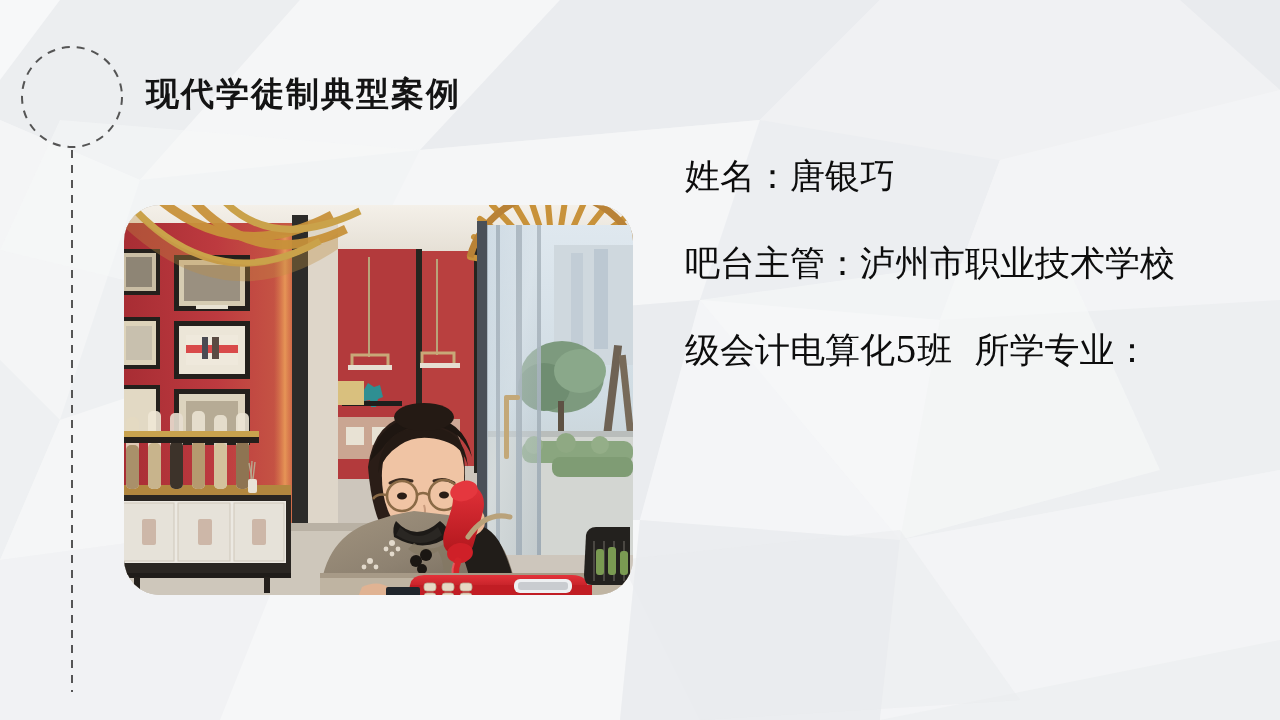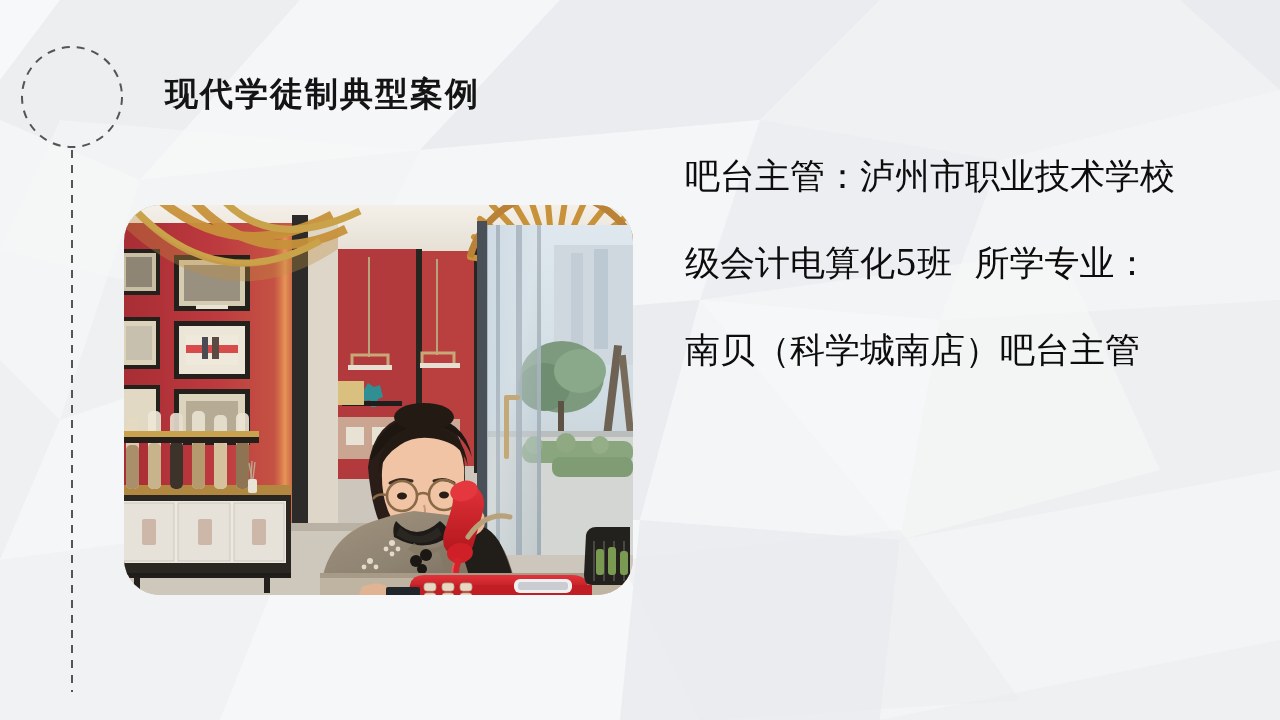--- a/index.html
+++ b/index.html
@@ -15,21 +15,21 @@
   }
 
   
   .bg-poly{position:absolute;inset:0;width:100%;height:100%;}
 
   
   .ornament{position:absolute;left:0;top:0;width:200px;height:720px;}
 
   
   .title{
-    position:absolute;left:165px;top:74px;
+    position:absolute;left:146px;top:74px;
     font-family:"DejaVu Serif","Liberation Serif",serif;
     font-size:33px;font-weight:700;color:#141414;
     letter-spacing:2px;white-space:nowrap;
     line-height:1.2;
   }
 
   
   .photo-wrap{
     position:absolute;left:124px;top:205px;
     width:509px;height:390px;
@@ -416,18 +416,18 @@
       <path d="M344 332 q18 -26 42 -20" stroke="#b9a27a" stroke-width="5" fill="none" stroke-linecap="round"></path>
 
       <path d="M238 382 q16 -8 30 2 l0 8 l-34 0 z" fill="#e0b393"></path>
       <rect x="262" y="382" width="34" height="10" rx="2" fill="#20262c"></rect>
 
       <rect x="0" y="0" width="509" height="390" fill="none"></rect>
     </svg>
   </div>
 
   <div class="info">
+    <div class="info-line">姓名：唐银巧</div>
     <div class="info-line">吧台主管：泸州市职业技术学校</div>
     <div class="info-line">级会计电算化5班  所学专业：</div>
-    <div class="info-line">南贝（科学城南店）吧台主管</div>
   </div>
 
 </div>
 
 </body></html>

